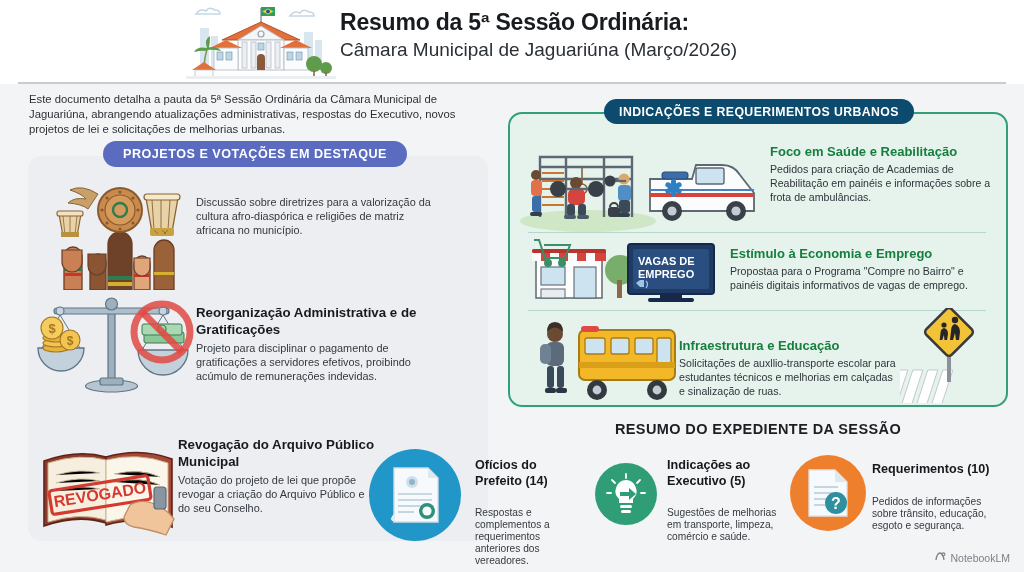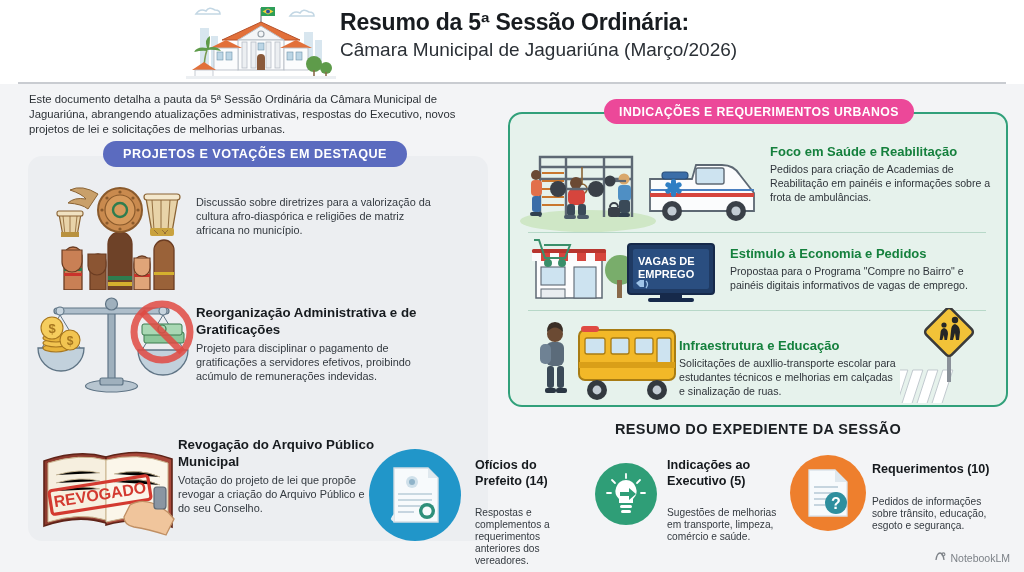--- a/index.html
+++ b/index.html
@@ -62,21 +62,21 @@
     font-size: 10.9px; line-height: 14.2px; color: #343a40; margin-top: 3px;
   }
 
   
   .right-panel {
     position: absolute; left: 508px; top: 112px; width: 500px; height: 295px;
     background: #e6f2ec; border: 2px solid #31a07a; border-radius: 14px;
   }
   .pill-green {
     position: absolute; left: 604px; top: 99px; width: 310px; height: 25px;
-    background: #ec4899; border-radius: 13px;
+    background: #0c4a6e; border-radius: 13px;
     display: flex; align-items: center; justify-content: center;
     color: #ffffff; font-size: 12.3px; font-weight: bold; letter-spacing: 0.4px;
     z-index: 4;
   }
   .r-h { font-size: 13px; font-weight: bold; color: #15803d; line-height: 16px; }
   .r-p { font-size: 10.6px; line-height: 13.8px; color: #2f343a; margin-top: 3px; }
   .r-div { position: absolute; background: #b7d8c8; height: 1px; }
 
   
   .bottom-title {
@@ -474,21 +474,21 @@
         <g fill="#9fc4e8">
           <path d="M108 47 l4 -3 h4 v7 h-4 z"></path>
           <path d="M118 45 q3 3 0 7" fill="none" stroke="#9fc4e8" stroke-width="1.3"></path>
         </g>
         <rect x="132" y="58" width="22" height="5" fill="#16294a"></rect>
         <rect x="120" y="62" width="46" height="4" rx="2" fill="#16294a"></rect>
       </g>
     </svg>
   </div>
   <div class="l-txt" style="left:730px; top:246px; width:268px;">
-    <div class="r-h">Estímulo à Economia e Pedidos</div>
+    <div class="r-h">Estímulo à Economia e Emprego</div>
     <div class="r-p">Propostaa para o Programa "Compre no Bairro" e painéis digitais informativos de vagas de emprego.</div>
   </div>
   <div class="r-div" style="left:528px; top:310px; width:458px;"></div>
 
   <div class="l-art" style="left:525px; top:312px; width:160px; height:92px;">
     <svg width="160" height="92" viewBox="0 0 160 92">
 
       <g>
         <circle cx="30" cy="22" r="8" fill="#6b4a33"></circle>
         <path d="M22 20 q8 -9 16 0 q0 -10 -8 -10 q-8 0 -8 10 z" fill="#3a2e26"></path>

